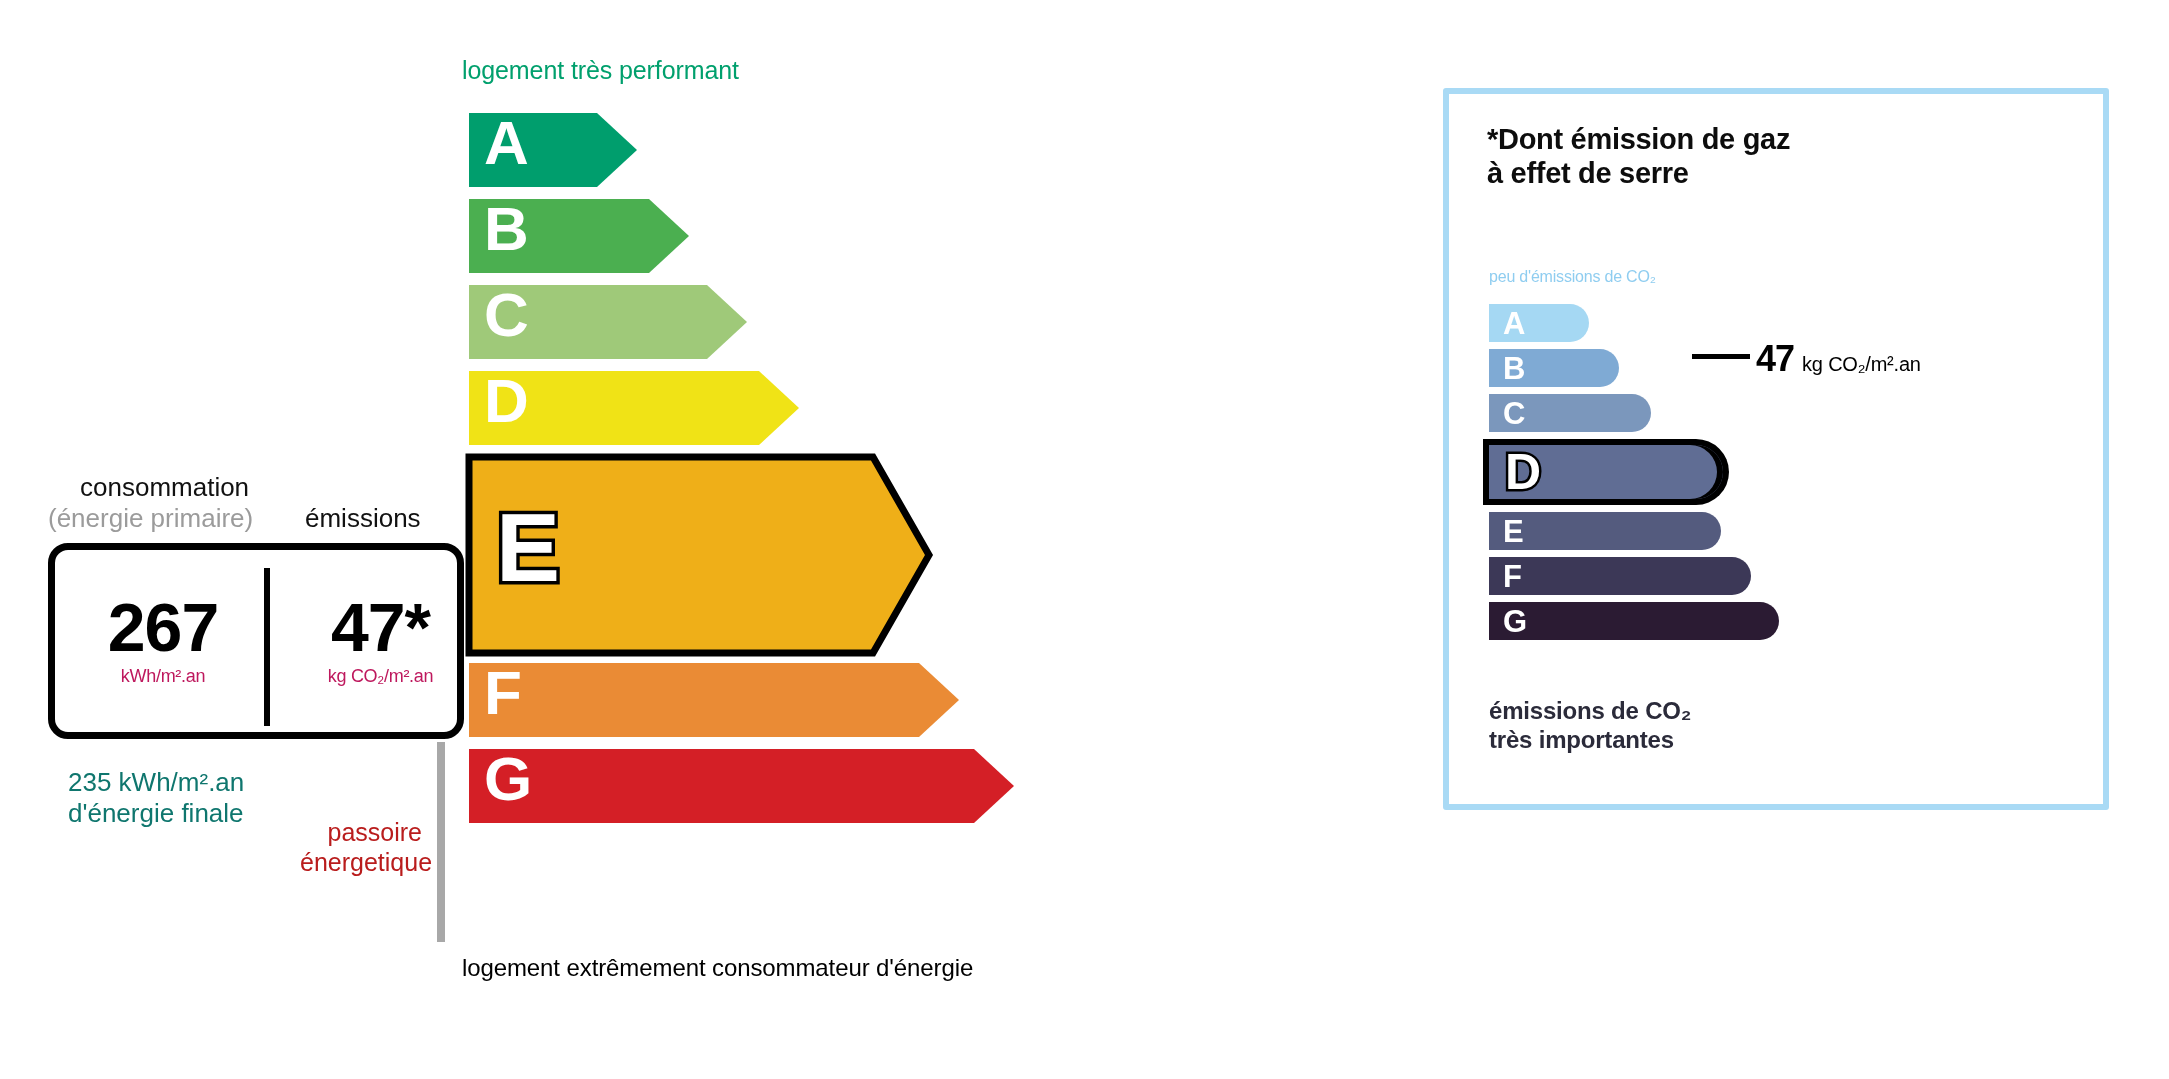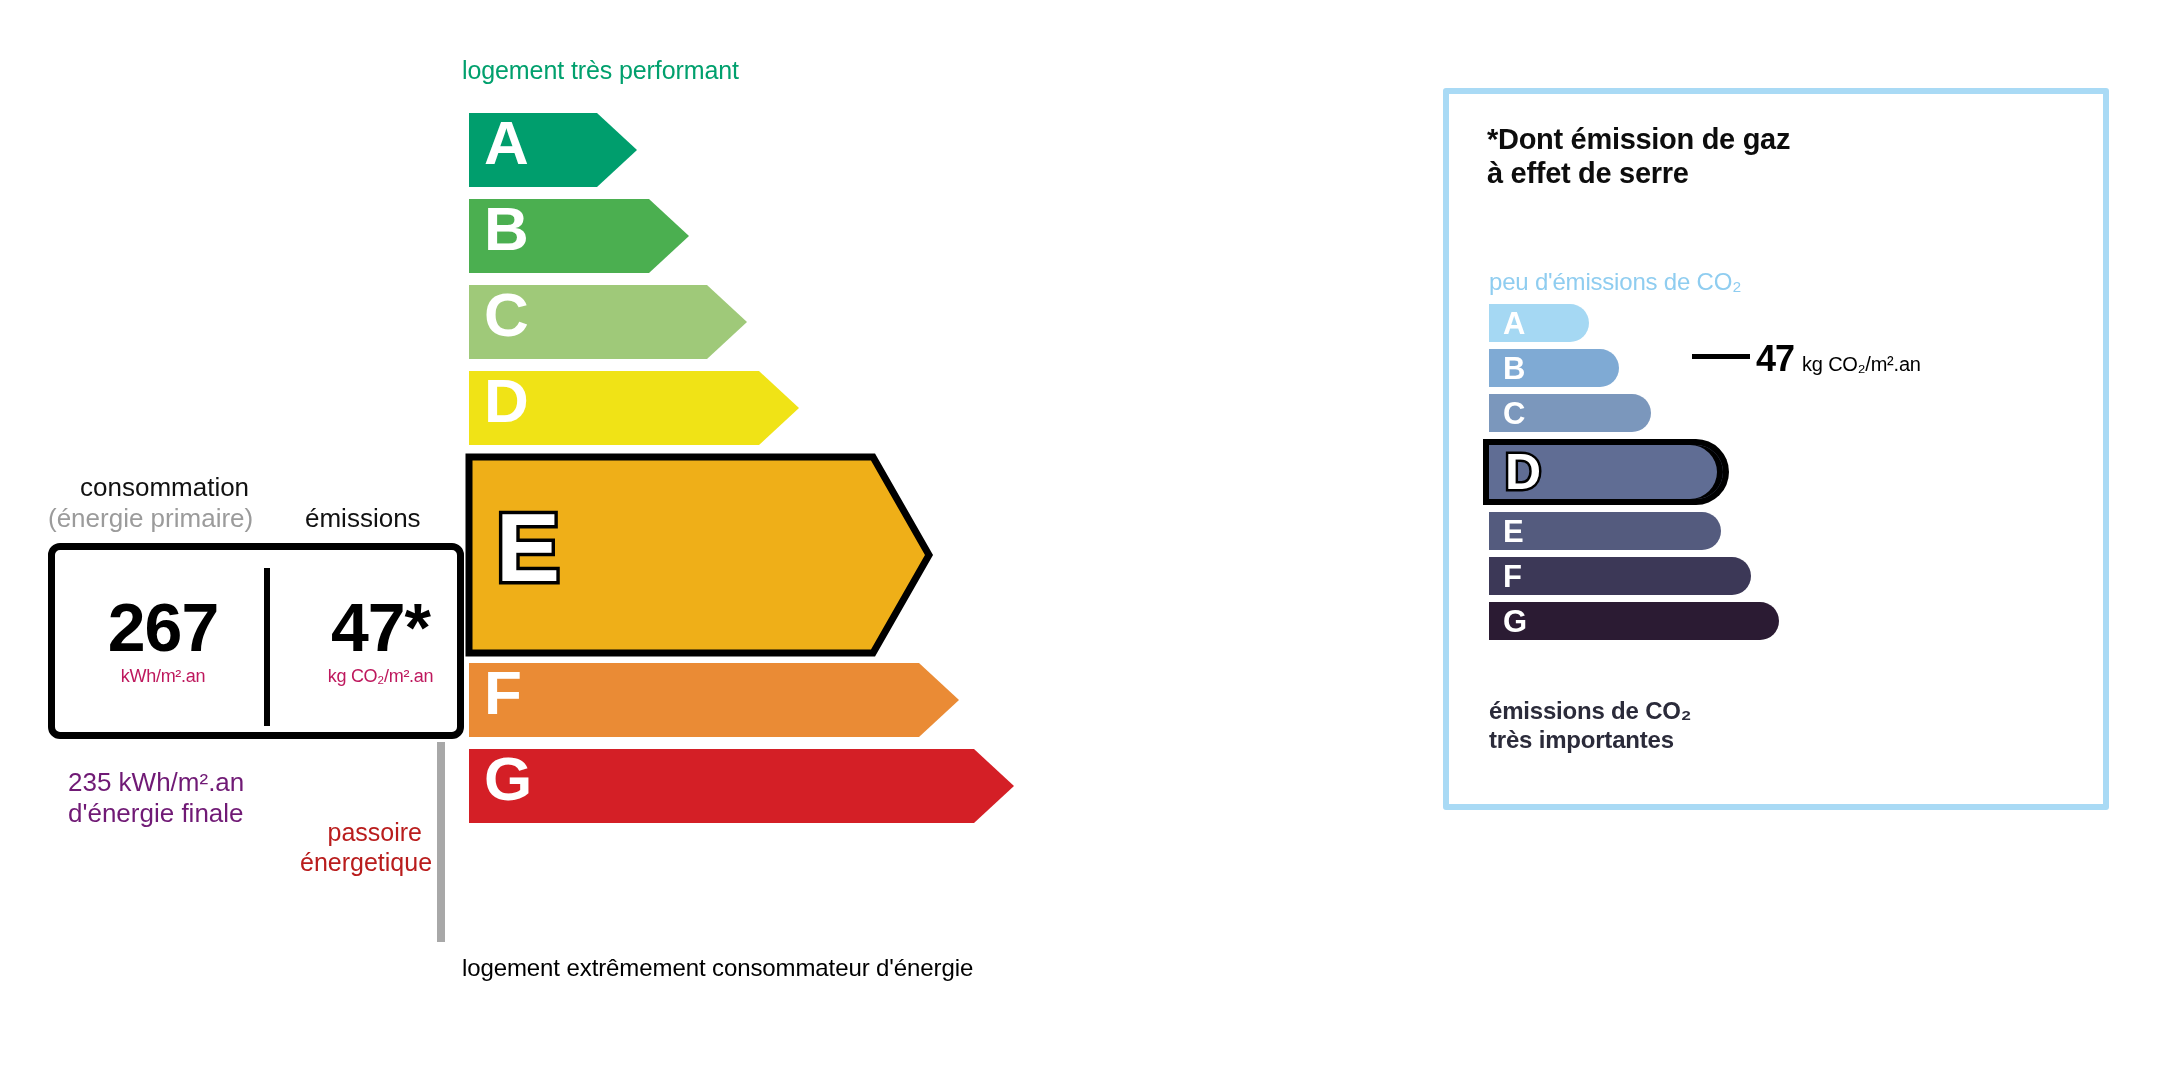--- a/index.html
+++ b/index.html
@@ -74,21 +74,21 @@
     -webkit-text-stroke: 7px #000;
     paint-order: stroke fill;
   }
 
   
   #value-box {
     position: absolute;
     left: 48px; top: 543px;
     width: 416px; height: 196px;
     border: 7px solid #000;
-    border-radius: 12px;
+    border-radius: 20px;
     background: #fff;
     display: flex;
     z-index: 5;
     gap: 33px;
   }
   #value-box .cell {
     flex: 1;
     display: flex;
     flex-direction: column;
     align-items: center;
@@ -135,21 +135,21 @@
     position: absolute;
     left: 305px; top: 503px;
     font-size: 26px;
     color: #111;
     white-space: nowrap;
   }
   .lbl-final {
     position: absolute;
     left: 68px; top: 767px;
     font-size: 26px;
-    color: #701a75;
+    color: #0f766e;
     line-height: 1.18;
     white-space: nowrap;
   }
   .lbl-passoire {
     position: absolute;
     left: 300px; top: 818px;
     width: 122px;
     text-align: right;
     font-size: 25px;
     color: #b91c1c;
@@ -177,21 +177,21 @@
     font-size: 29px;
     font-weight: bold;
     color: #0D0D0D;
     line-height: 1.18;
     white-space: pre-line;
     letter-spacing: -0.3px;
   }
   .ghg-top-caption {
     position: absolute;
     left: 40px; top: 174px;
-    font-size: 24px;
+    font-size: 16px;
     color: #8FCDF0;
     white-space: nowrap;
     letter-spacing: -0.2px;
   }
   .ghg-bottom-caption {
     position: absolute;
     left: 40px; top: 603px;
     font-size: 24px;
     color: #2B2B3A;
     line-height: 1.2;

